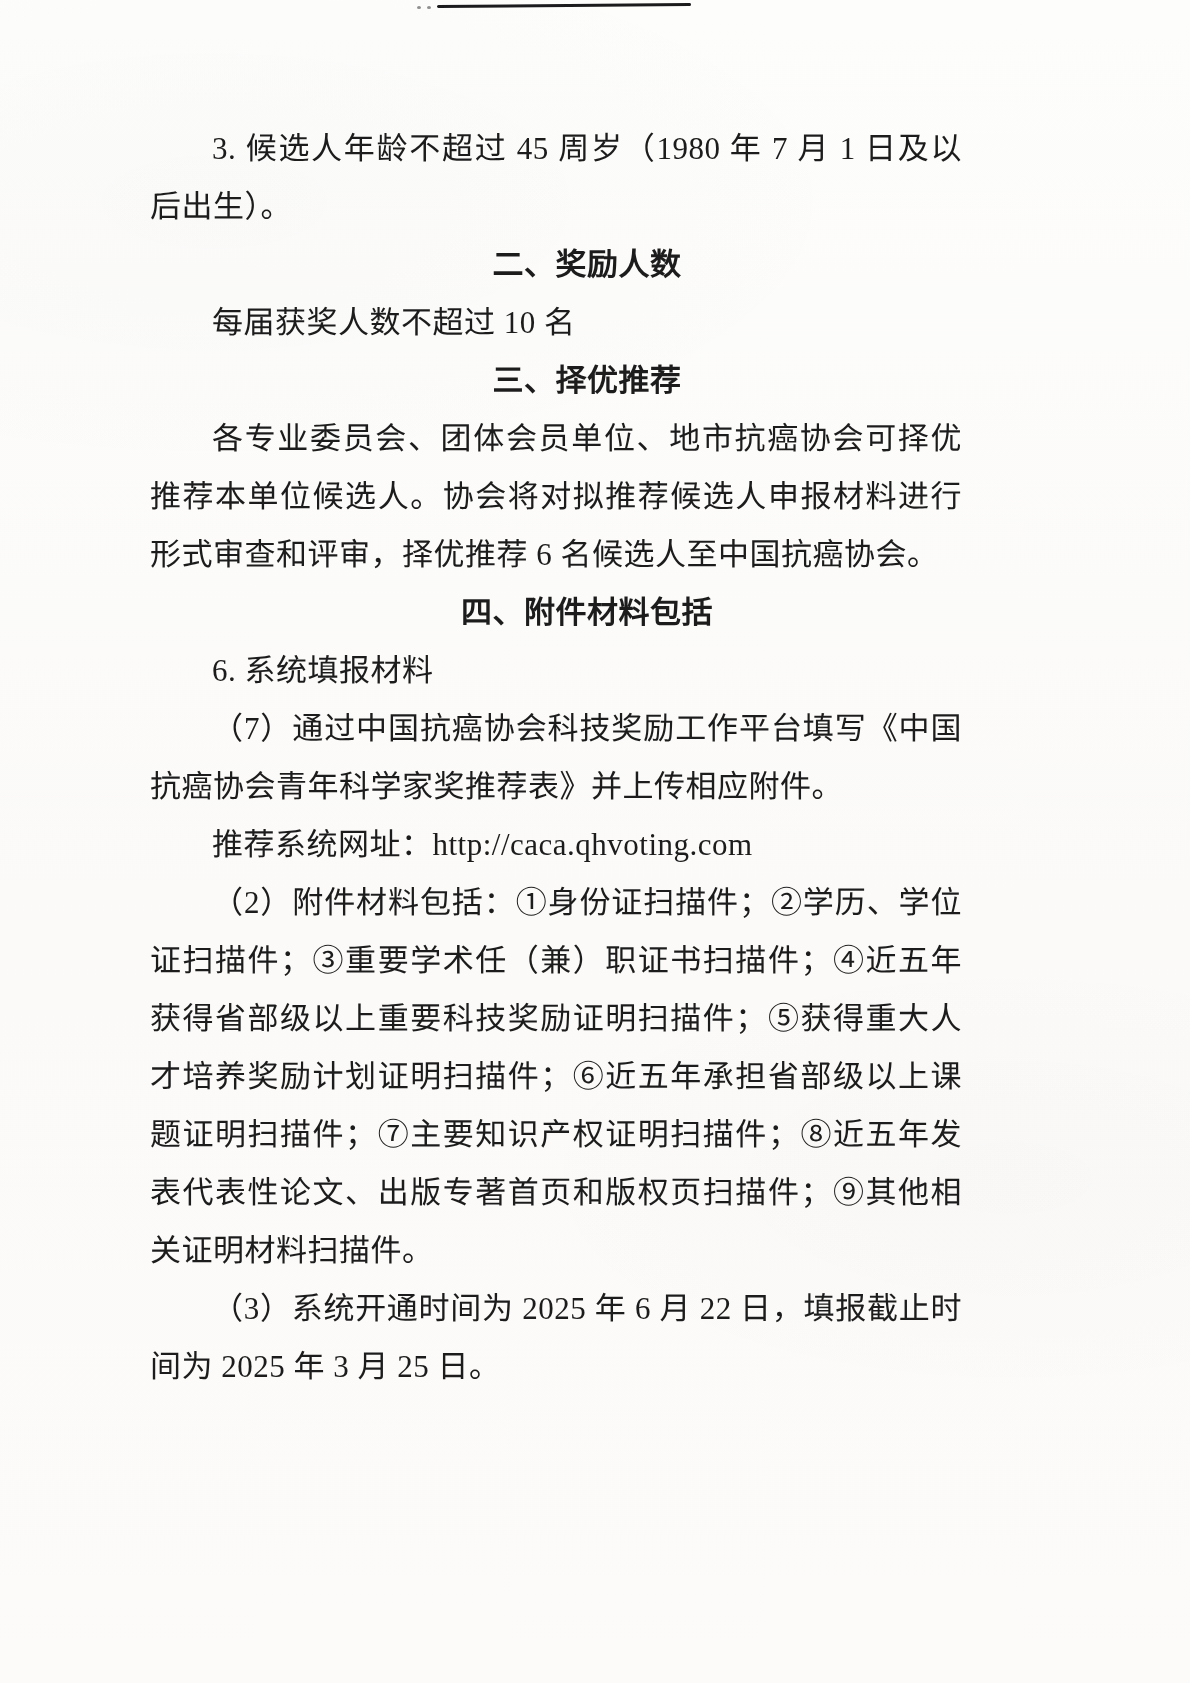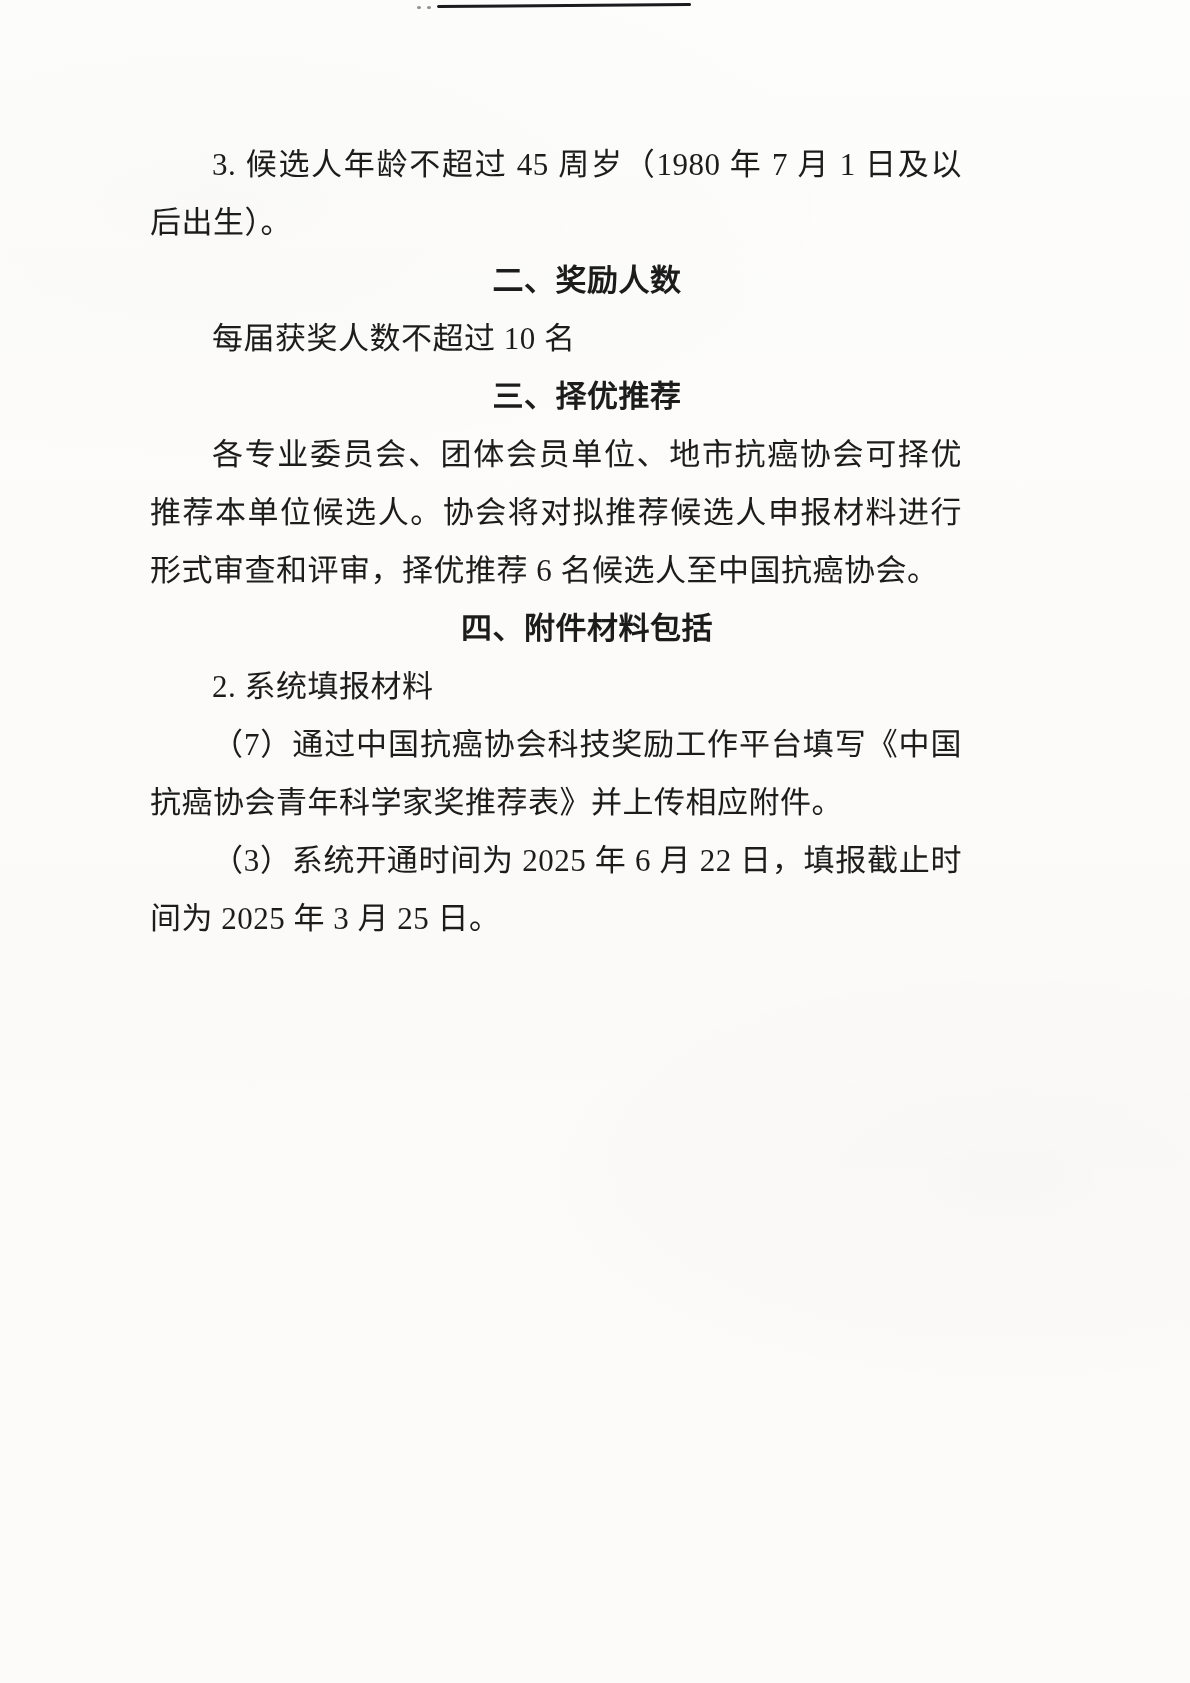--- a/index.html
+++ b/index.html
@@ -34,21 +34,21 @@
     width: 4px;
     height: 3px;
     background: #8f8f8f;
     border-radius: 50%;
   }
   .scan-dot.d1 { left: 417px; }
   .scan-dot.d2 { left: 427px; }
   .content {
     position: absolute;
     left: 150px;
-    top: 136px;
+    top: 120px;
     width: 812px;
     font-size: 31px;
     line-height: 58px;
     color: #1c1c1c;
     text-align: justify;
     letter-spacing: 0.5px;
   }
   .content p {
     margin: 0;
     text-indent: 2em;
@@ -66,17 +66,19 @@
   <div class="scan-dot d1"></div>
   <div class="scan-dot d2"></div>
 
   <div class="content">
     <p class="body">3. 候选人年龄不超过 45 周岁（1980 年 7 月 1 日及以后出生）。</p>
     <p class="heading">二、奖励人数</p>
     <p class="body">每届获奖人数不超过 10 名</p>
     <p class="heading">三、择优推荐</p>
     <p class="body">各专业委员会、团体会员单位、地市抗癌协会可择优推荐本单位候选人。协会将对拟推荐候选人申报材料进行形式审查和评审，择优推荐 6 名候选人至中国抗癌协会。</p>
     <p class="heading">四、附件材料包括</p>
-    <p class="body">2. 系统填报材料</p>
+    <p class="body">6. 系统填报材料</p>
     <p class="body">（7）通过中国抗癌协会科技奖励工作平台填写《中国抗癌协会青年科学家奖推荐表》并上传相应附件。</p>
+    <p class="body">推荐系统网址：http://caca.qhvoting.com</p>
+    <p class="body">（2）附件材料包括：①身份证扫描件；②学历、学位证扫描件；③重要学术任（兼）职证书扫描件；④近五年获得省部级以上重要科技奖励证明扫描件；⑤获得重大人才培养奖励计划证明扫描件；⑥近五年承担省部级以上课题证明扫描件；⑦主要知识产权证明扫描件；⑧近五年发表代表性论文、出版专著首页和版权页扫描件；⑨其他相关证明材料扫描件。</p>
     <p class="body">（3）系统开通时间为 2025 年 6 月 22 日，填报截止时间为 2025 年 3 月 25 日。</p>
   </div>
 </div>
 
 </body></html>

